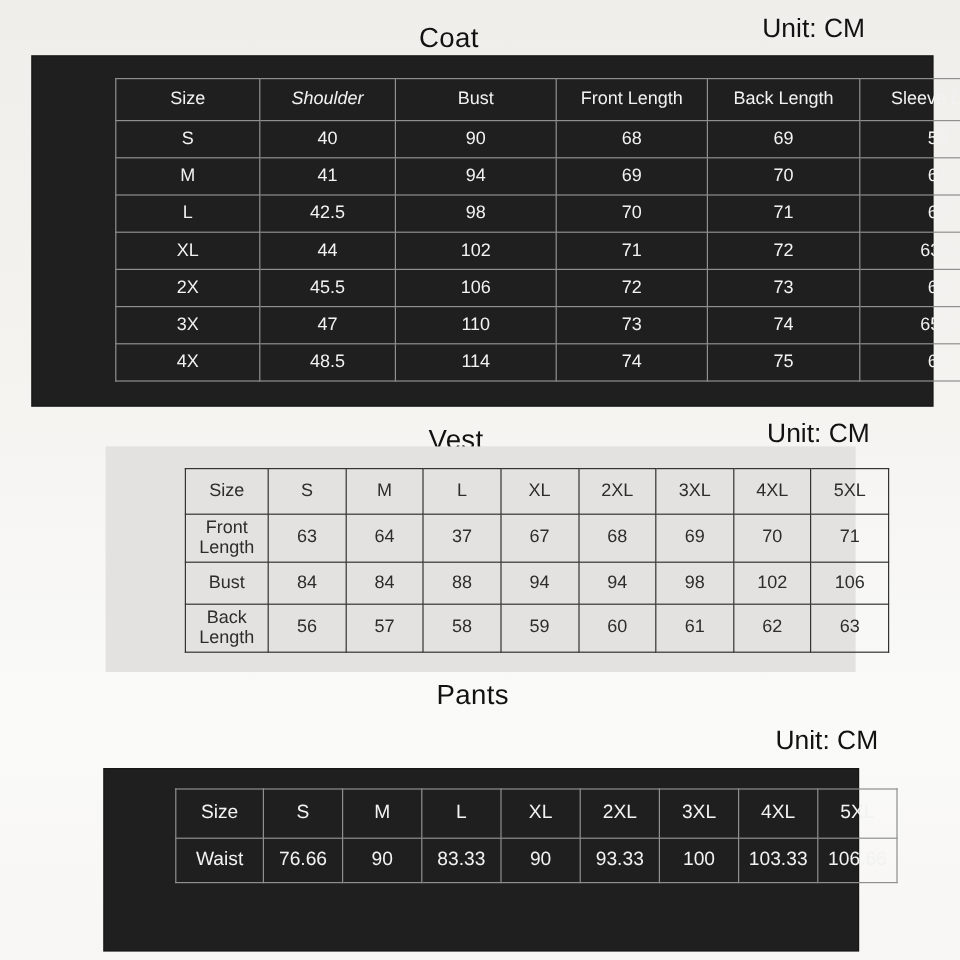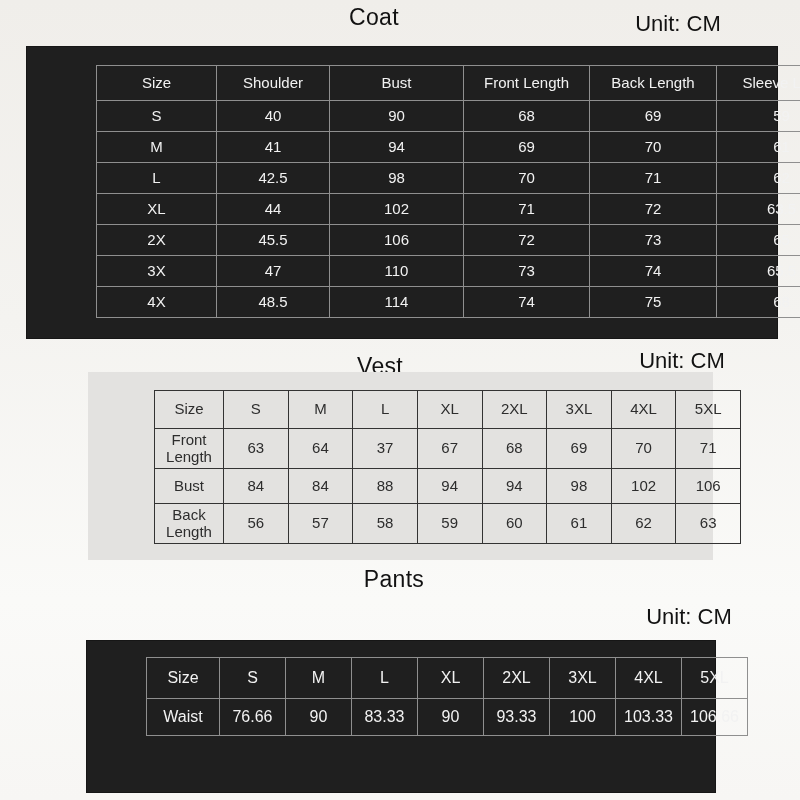--- a/index.html
+++ b/index.html
@@ -34,21 +34,21 @@
   .dark-table th,.dark-table td{border:1px solid #8f8f8f;}
   
   .light-table{color:#2d2d2d;font-size:15px;}
   .light-table th,.light-table td{border:1px solid #333333;}
 
   
   .coat-table{left:23px;top:18px;width:702px;}
   .coat-table thead tr{height:35px;}
   .coat-table tbody tr{height:31px;}
   .coat-table th:nth-child(1){width:115px;}
-  .coat-table th:nth-child(2){width:108px;}
+  .coat-table th:nth-child(2){width:108px;font-style:italic;}
   .coat-table th:nth-child(3){width:129px;}
   .coat-table th:nth-child(4){width:121px;}
   .coat-table th:nth-child(5){width:122px;}
   .coat-table th:nth-child(6){width:107px;padding-left:20px;}
 
   
   .vest-table{left:20px;top:18px;width:587px;}
   .vest-table thead tr{height:38px;}
   .vest-table tbody tr:nth-child(1){height:40px;}
   .vest-table tbody tr:nth-child(2){height:35px;}
@@ -60,21 +60,21 @@
   .pants-table thead tr{height:41px;}
   .pants-table tbody tr:nth-child(1){height:37px;border-radius:11px;}
   .pants-table tbody tr:nth-child(2){height:40px;}
   .pants-table th:nth-child(1){width:68px;}
 </style>
 </head>
 <body>
 
 <div class="page">
 
-  <div class="sec-title" style="left:374px;top:4px;text-align:right;">Coat</div>
+  <div class="sec-title" style="left:374px;top:18px;text-align:right;">Coat</div>
   <div class="sec-unit" style="left:678px;top:11px;">Unit: CM</div>
   <div class="block dark" style="left:27px;top:47px;width:750px;height:291px;">
     <table class="dark-table coat-table">
         <thead>
           <tr>
             <th>Size</th>
             <th>Shoulder</th>
             <th>Bust</th>
             <th>Front Length</th>
             <th>Back Length</th>

